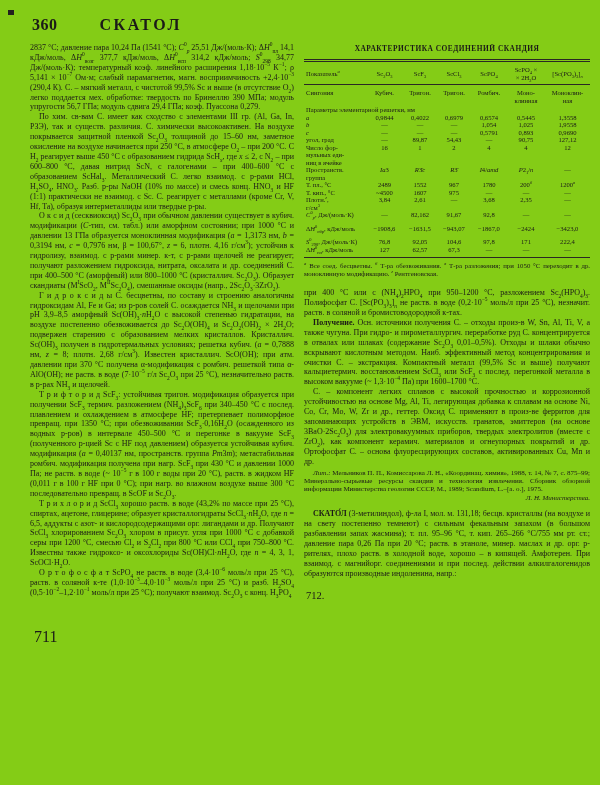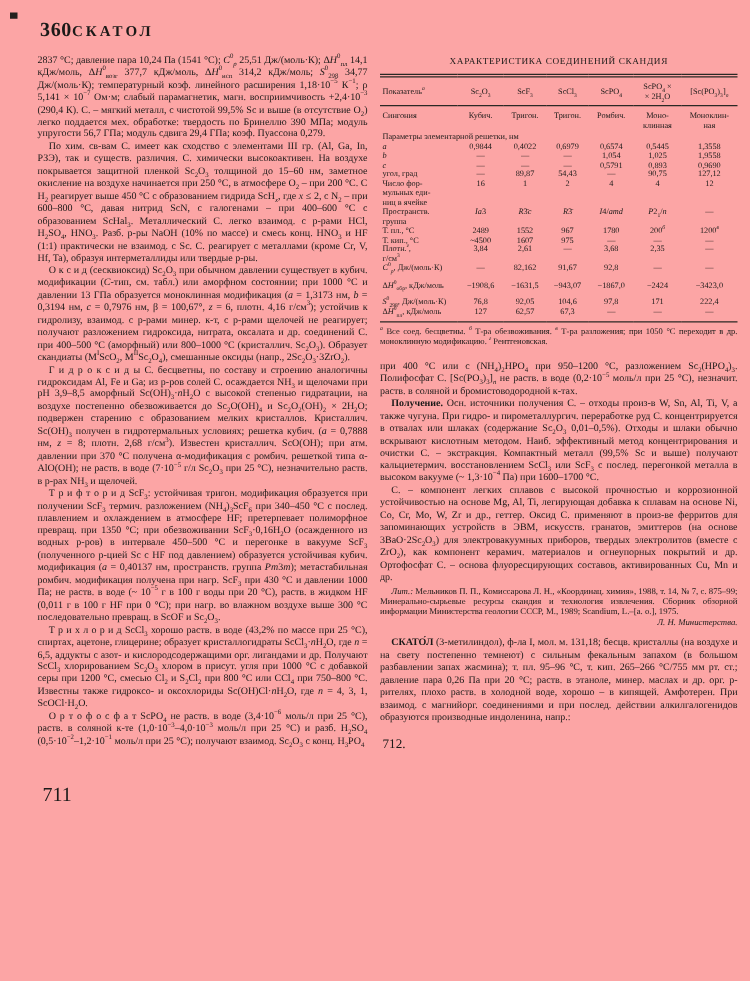--- a/index.html
+++ b/index.html
@@ -1,36 +1,36 @@
 <!DOCTYPE html>
 <html><head>
 <meta charset="utf-8">
 <style>
   html,body{margin:0;padding:0;background:#e8e6e2;}
-  .page{position:relative;width:600px;height:785px;background:#fca5a5;color:#1b1a18;
+  .page{position:relative;width:600px;height:785px;background:#84cc16;color:#1b1a18;
         font-family:"Liberation Serif","DejaVu Serif",serif;overflow:hidden;box-sizing:border-box;}
   .speck{position:absolute;left:8px;top:10px;width:6px;height:5px;background:#23211e;}
   .inner{padding:10px 10px 0 30px;}
   .hdr{display:flex;align-items:baseline;margin:6px 0 9px 2px;}
   .hdr .num{font-size:16px;font-weight:bold;letter-spacing:.5px;}
-  .hdr .ttl{font-size:12px;font-weight:bold;letter-spacing:2.5px;}
+  .hdr .ttl{font-size:16px;font-weight:bold;letter-spacing:2.5px;margin-left:42px;}
   .cols{display:flex;gap:10px;}
   .col-l{width:264px;flex:0 0 264px;}
   .col-r{width:286px;flex:0 0 286px;}
   p.body{font-size:8px;line-height:9.9px;text-align:justify;margin:0;text-indent:9px;}
   p.noindent{text-indent:0;}
   p.lit{font-size:7px;line-height:8.4px;margin-top:2px;}
   p.skatol{margin-top:7px;}
   .sign{display:block;text-align:right;}
   .pagenum-l{font-size:16px;margin:30px 0 0 4px;}
   .pagenum-r{font-size:10.5px;margin:12px 0 0 2px;}
   sup,sub{font-size:68%;line-height:0;}
   
   .tbl-wrap{margin:0 0 8px 0;}
-  .tbl-title{font-size:7.4px;font-weight:normal;text-align:center;letter-spacing:.5px;margin:1px 0 6px 0;}
+  .tbl-title{font-size:7.4px;font-weight:bold;text-align:center;letter-spacing:.5px;margin:1px 0 6px 0;}
   table{width:100%;border-collapse:collapse;font-size:6.6px;line-height:7.5px;
         border-top:3px double #2a2824;border-bottom:1px solid #2a2824;}
   thead th{font-weight:normal;text-align:center;vertical-align:middle;
            border-bottom:1px solid #2a2824;padding:4px 1px 3px 1px;}
   thead th.lbl{text-align:left;padding-left:2px;}
   tbody td{text-align:center;vertical-align:top;padding:0 1px;}
   tbody td.lbl{text-align:left;padding-left:2px;}
   tbody tr:first-child td{padding-top:4px;}
   tr.gap td{padding-top:6px;}
   tr.grp td{padding-top:2px;}

